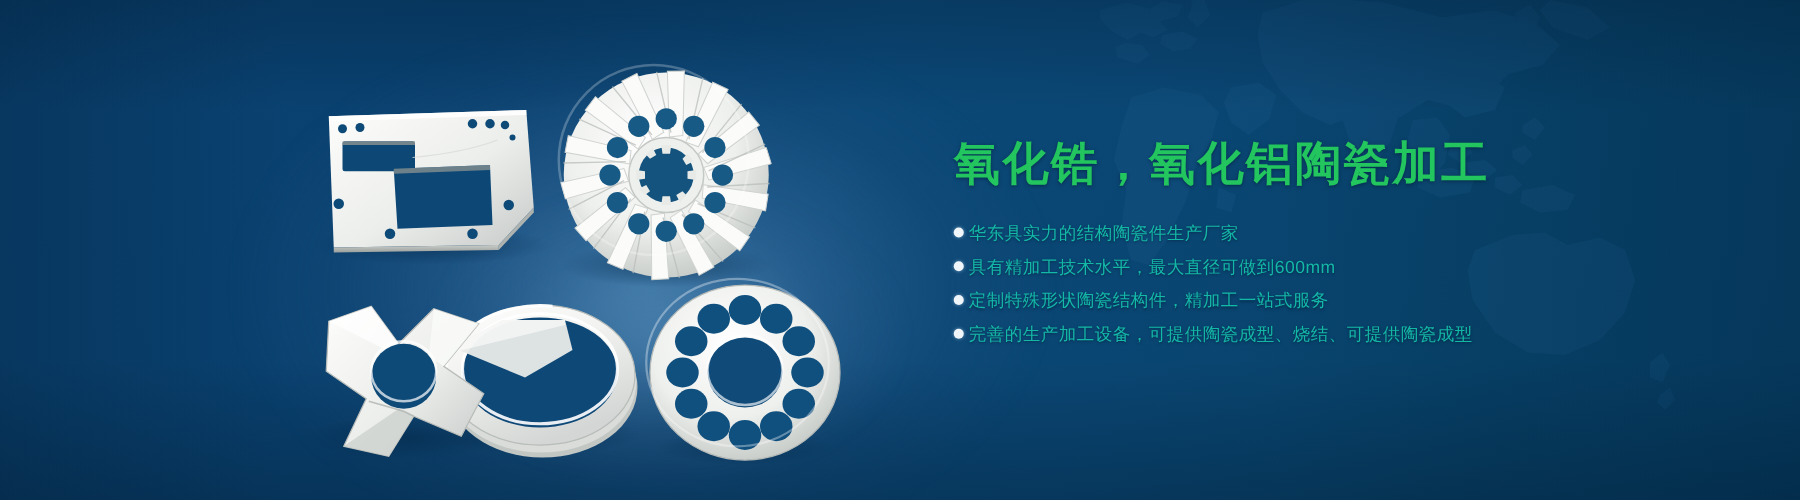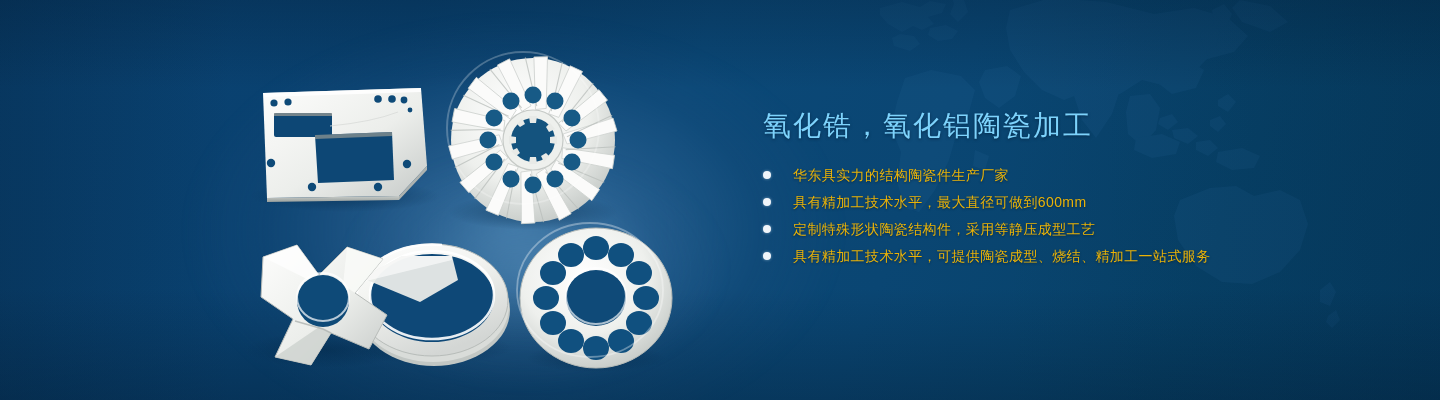--- a/index.html
+++ b/index.html
@@ -35,28 +35,28 @@
   .bg-vignette {
     position:absolute; inset:0;
     background:
       linear-gradient(to bottom, rgba(2,28,52,0.30) 0%, rgba(0,0,0,0) 22%, rgba(0,0,0,0) 72%, rgba(2,26,48,0.34) 100%),
       linear-gradient(to right, rgba(3,34,60,0.34) 0%, rgba(0,0,0,0) 16%, rgba(0,0,0,0) 70%, rgba(3,33,58,0.26) 100%);
   }
   .bg-map { position:absolute; inset:0; opacity:0.5; }
   
   .copy { position:absolute; left:763px; top:108px; width:620px; }
   .headline {
-    font-size:28px; font-weight:400; color:#7dd3fc; letter-spacing:2px;
+    font-size:37px; font-weight:700; color:#22c55e; letter-spacing:2px;
     line-height:1.25; text-shadow:0 1px 3px rgba(0,22,44,0.55);
     white-space:nowrap;
   }
   .bullets { margin-top:22px; list-style:none; }
   .bullets li {
-    position:relative; padding-left:30px; margin-bottom:7px;
-    font-size:14px; color:#eab308; line-height:20px; letter-spacing:.4px;
+    position:relative; padding-left:12px; margin-bottom:7px;
+    font-size:14px; color:#14b8a6; line-height:20px; letter-spacing:.4px;
     text-shadow:0 1px 2px rgba(0,20,40,0.5); white-space:nowrap;
   }
   .bullets li .dot {
     position:absolute; left:0; top:6px; width:8px; height:8px; border-radius:50%;
     background:#f0f5fa; box-shadow:0 0 3px rgba(200,225,245,0.55);
   }
   
   .parts { position:absolute; left:0; top:0; width:760px; height:400px; }
 </style>
 </head>
@@ -352,22 +352,22 @@
       <li>
         <span class="dot"></span>
         <span>华东具实力的结构陶瓷件生产厂家</span>
       </li>
       <li>
         <span class="dot"></span>
         <span>具有精加工技术水平，最大直径可做到600mm</span>
       </li>
       <li>
         <span class="dot"></span>
-        <span>定制特殊形状陶瓷结构件，采用等静压成型工艺</span>
+        <span>定制特殊形状陶瓷结构件，精加工一站式服务</span>
       </li>
       <li>
         <span class="dot"></span>
-        <span>具有精加工技术水平，可提供陶瓷成型、烧结、精加工一站式服务</span>
+        <span>完善的生产加工设备，可提供陶瓷成型、烧结、可提供陶瓷成型</span>
       </li>
     </ul>
   </div>
 
 </div>
 
 </body></html>

